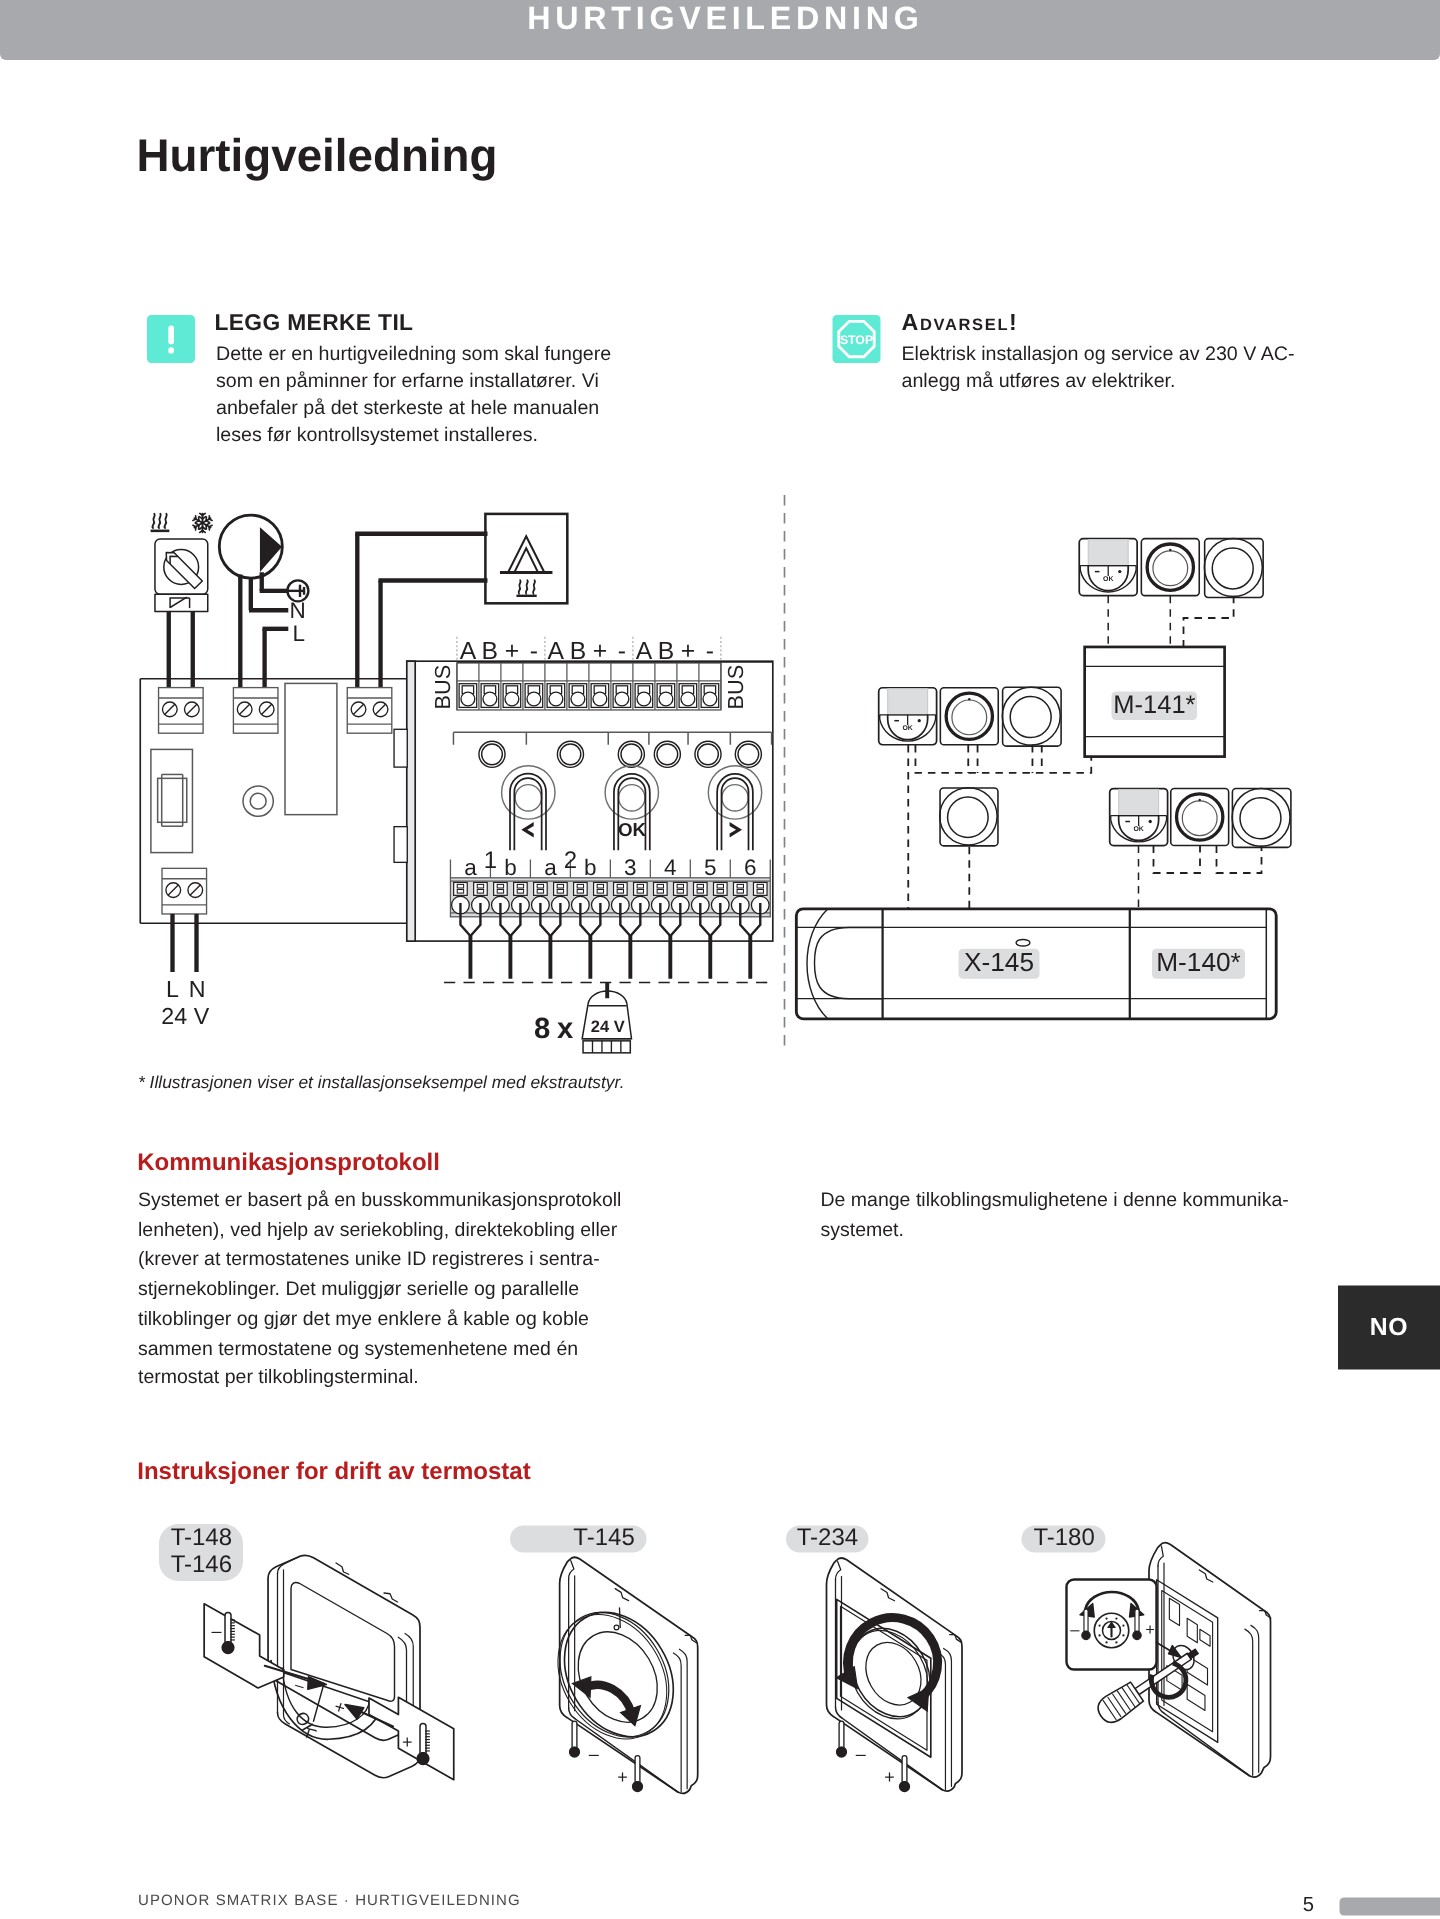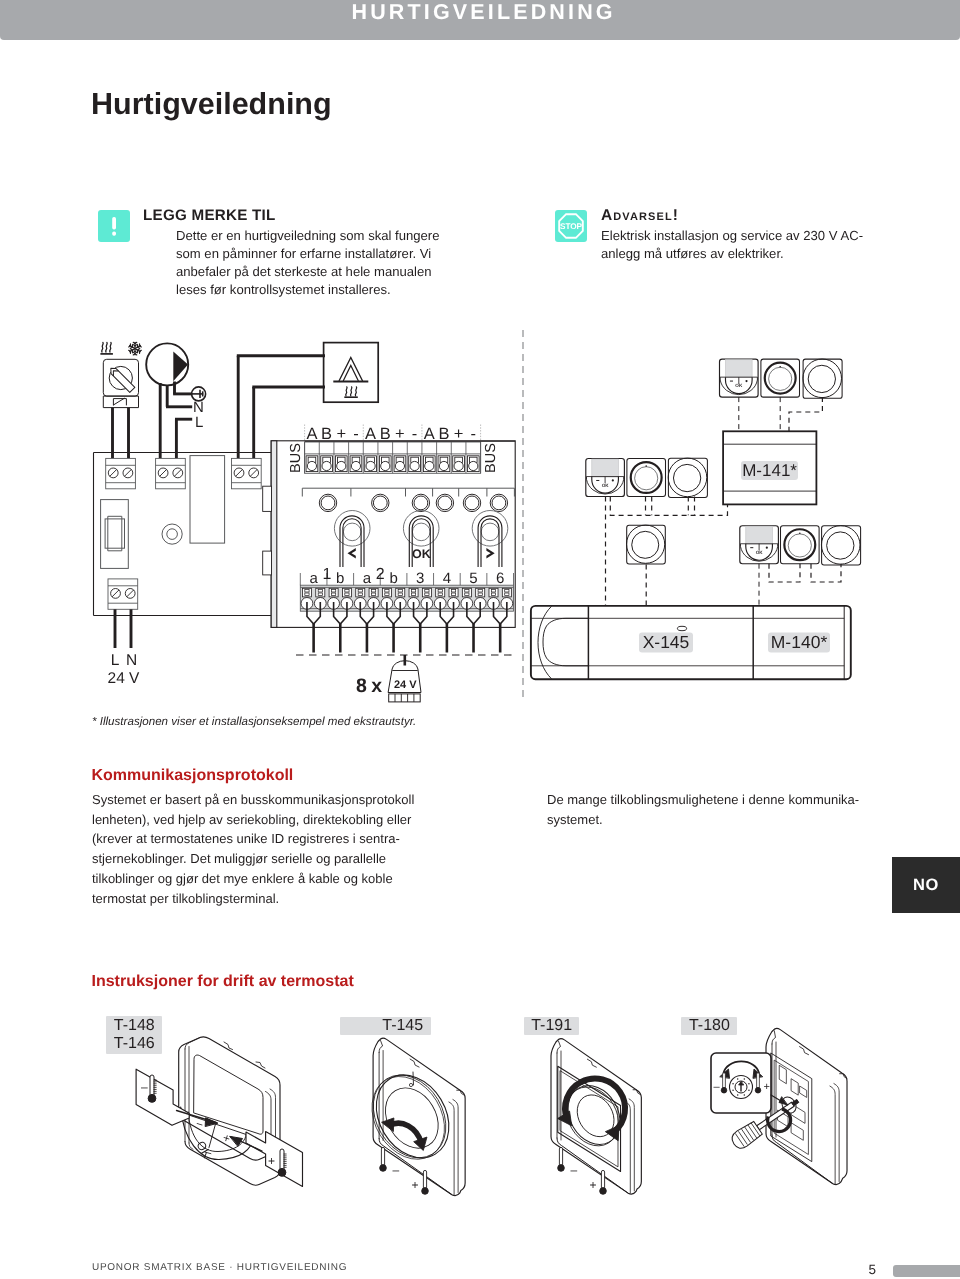--- a/index.html
+++ b/index.html
@@ -23,42 +23,42 @@
   .col{position:absolute;font-size:13px;line-height:19.7px;color:#231f20;white-space:nowrap;}
 
   .lang-tab{position:absolute;background:#2b2b2b;color:#fff;font-weight:bold;font-size:15.5px;
     display:flex;align-items:center;justify-content:center;letter-spacing:0.4px;padding-right:14px;font-size:16.5px;}
 
   .footer-txt{position:absolute;font-size:10px;letter-spacing:0.73px;color:#4a4a4a;white-space:nowrap;}
   .footer-num{position:absolute;font-size:13.5px;color:#231f20;}
   .footer-bar{position:absolute;background:#a7a9ac;border-top-left-radius:3px;border-bottom-left-radius:3px;}
 
   svg{display:block;}
-  .tbox{position:absolute;background:#dcdddf;border-radius:1px;display:flex;flex-direction:column;
+  .tbox{position:absolute;background:#dcdddf;border-radius:13px;display:flex;flex-direction:column;
         align-items:center;justify-content:center;font-size:16px;color:#231f20;line-height:18.6px;}
 </style>
 </head>
 <body>
 
 <div class="page">
 
   <div class="topband">
     <div class="txt">HURTIGVEILEDNING</div>
   </div>
 
   <div class="page-title">Hurtigveiledning</div>
 
   <div class="icon-box" style="left:98px;top:210px;">
     <svg width="32" height="32" viewBox="0 0 32 32">
       <rect x="14.2" y="7" width="3.8" height="12.5" rx="1.7" fill="#fff"></rect>
       <rect x="14.2" y="21.5" width="3.8" height="4.2" rx="1.7" fill="#fff"></rect>
     </svg>
   </div>
   <div class="note-head" style="left:143px;top:207px;font-size:15.2px;letter-spacing:0.25px;">LEGG MERKE TIL</div>
-  <div class="note-body" style="left:144px;top:226.5px;font-size:13.1px;line-height:18.2px;margin-left:32px;">
+  <div class="note-body" style="left:144px;top:226.5px;font-size:13.1px;line-height:18.2px;">
       <div>Dette er en hurtigveiledning som skal fungere</div>
       <div>som en påminner for erfarne installatører. Vi</div>
       <div>anbefaler på det sterkeste at hele manualen</div>
       <div>leses før kontrollsystemet installeres.</div>
     </div>
 
   <div class="icon-box" style="left:555px;top:210px;">
     <svg width="32" height="32" viewBox="0 0 32 32">
       <polygon points="11.1,4.2 20.9,4.2 27.8,11.1 27.8,20.9 20.9,27.8 11.1,27.8 4.2,20.9 4.2,11.1" fill="none" stroke="#fff" stroke-width="1.9"></polygon>
       <text x="16" y="19.3" fill="#fff" font-family="Liberation Sans, sans-serif" font-size="8.2" font-weight="bold" text-anchor="middle">STOP</text>
@@ -611,20 +611,21 @@
 
   <div class="caption" style="left:92px;top:714.5px;">* Illustrasjonen viser et installasjonseksempel med ekstrautstyr.</div>
 
   <div class="h2" style="left:91.5px;top:767px;font-size:16px;">Kommunikasjonsprotokoll</div>
   <div class="col" style="left:92px;top:790px;">
       <div>Systemet er basert på en busskommunikasjonsprotokoll</div>
       <div>lenheten), ved hjelp av seriekobling, direktekobling eller</div>
       <div>(krever at termostatenes unike ID registreres i sentra-</div>
       <div>stjernekoblinger. Det muliggjør serielle og parallelle</div>
       <div>tilkoblinger og gjør det mye enklere å kable og koble</div>
+      <div>sammen termostatene og systemenhetene med én</div>
       <div>termostat per tilkoblingsterminal.</div>
     </div>
   <div class="col" style="left:547px;top:790px;">
       <div>De mange tilkoblingsmulighetene i denne kommunika-</div>
       <div>systemet.</div>
     </div>
 
   <div class="lang-tab" style="left:891.8px;top:857.3px;width:68.2px;height:55.6px;">
     <span>NO</span>
   </div>
@@ -830,21 +831,21 @@
     </div>
 
   <div class="tbox" style="left:106.4px;top:1016.4px;width:55.7px;height:37.7px;">
     <span>T-148</span>
     <span>T-146</span>
   </div>
   <div class="tbox" style="left:339.8px;top:1017.2px;width:55.8px;height:18.3px;padding-left:35px;">
     <span>T-145</span>
   </div>
   <div class="tbox" style="left:523.9px;top:1016.8px;width:55.5px;height:18.3px;">
-    <span>T-191</span>
+    <span>T-234</span>
   </div>
   <div class="tbox" style="left:681.3px;top:1016.8px;width:56.2px;height:18.3px;">
     <span>T-180</span>
   </div>
 
   <div class="footer-txt" style="left:92px;top:1262px;">UPONOR SMATRIX BASE · HURTIGVEILEDNING</div>
   <div class="footer-num" style="left:868.5px;top:1262px;">5</div>
   <div class="footer-bar" style="left:892.9px;top:1264.5px;width:67.1px;height:12px;"></div>
 
 </div>

